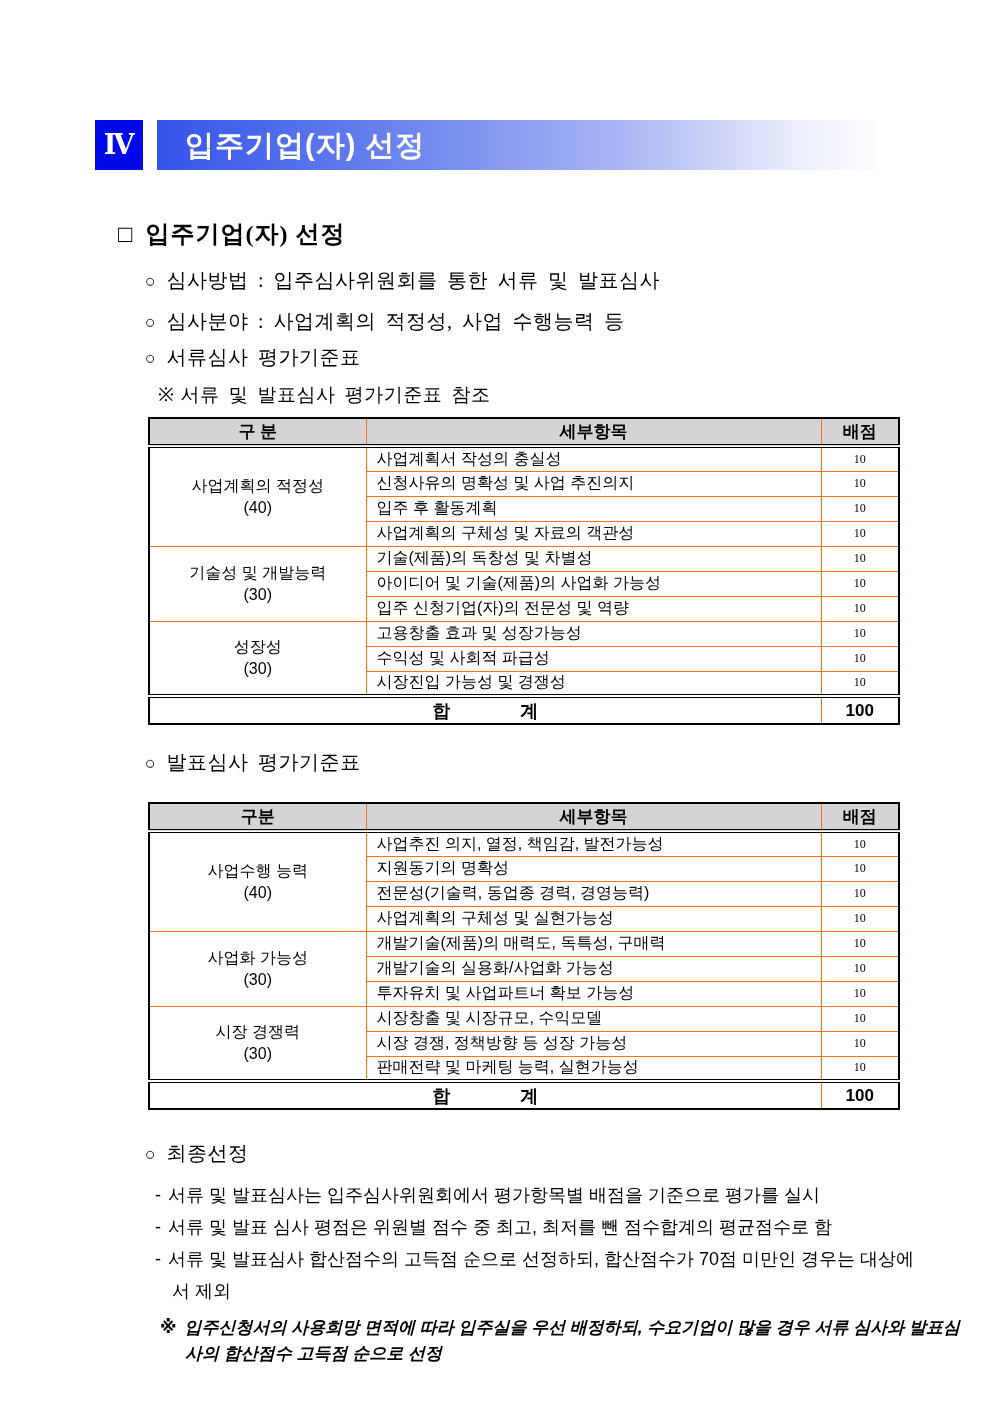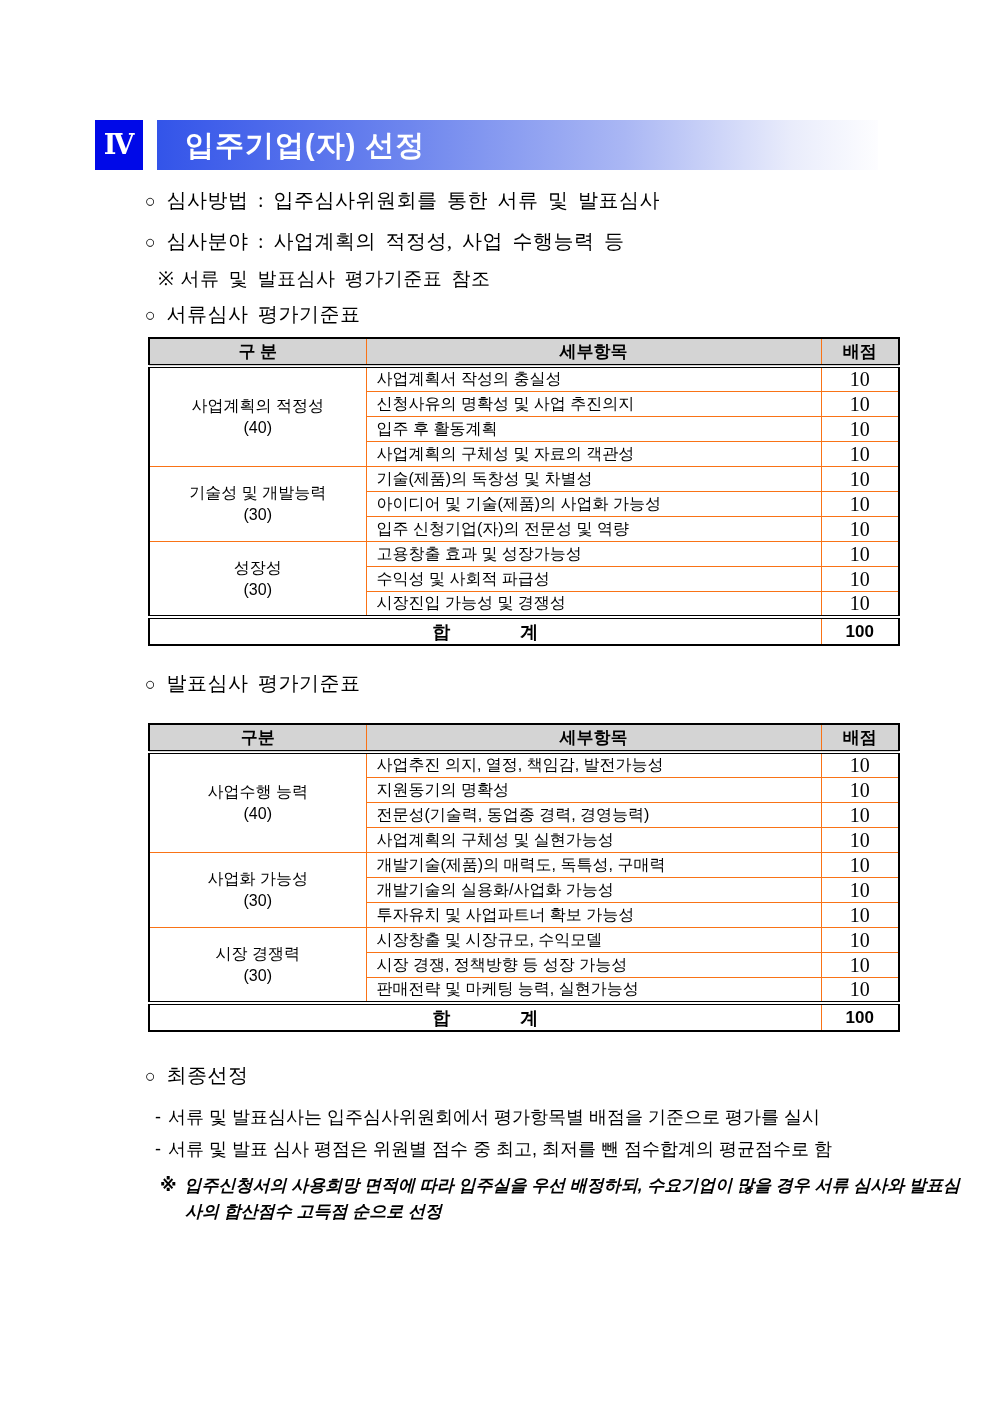--- a/index.html
+++ b/index.html
@@ -76,21 +76,21 @@
     border-bottom: 4px double #000;
   }
   table.criteria tr.head th:first-child { border-left: 2px solid #000; }
   table.criteria tr.head th:last-child { border-right: 2px solid #000; }
   table.criteria td.group {
     text-align: center; vertical-align: middle;
     border-left: 2px solid #000;
     line-height: 22px;
   }
   table.criteria td.item { padding-left: 10px; height: 25px; }
-  table.criteria td.score { text-align: center; border-right: 2px solid #000; font-family: "Liberation Serif", "DejaVu Serif", serif; font-size: 20px; }
+  table.criteria td.score { text-align: center; border-right: 2px solid #000; font-family: "Liberation Serif", "DejaVu Serif", serif; font-size: 12px; }
   table.criteria tr.total td {
     border-top: 4px double #000;
     border-bottom: 2px solid #000;
     height: 28px;
     font-weight: bold;
   }
   table.criteria tr.total td.tlabel { border-left: 2px solid #000; }
   table.criteria tr.total td.tvalue { text-align: center; border-right: 2px solid #000; font-size: 17px; border-radius: 11px; }
   .total-flex { display: flex; justify-content: center; gap: 70px; font-size: 18px; }
 
@@ -123,32 +123,35 @@
 
   <div class="banner">
     <div class="banner-numbox">
       <span>Ⅳ</span>
     </div>
     <div class="banner-bar">
       <span>입주기업(자) 선정</span>
     </div>
   </div>
 
+  <div class="section-heading">
+    <span class="sq">□</span><span>입주기업(자) 선정</span>
+  </div>
 
   <div class="bullet b1">
     <span class="marker">○</span><span>심사방법 : 입주심사위원회를 통한 서류 및 발표심사</span>
   </div>
   <div class="bullet b2">
     <span class="marker">○</span><span>심사분야 : 사업계획의 적정성, 사업 수행능력 등</span>
   </div>
+  <div class="bullet b4">
+    <span class="marker">○</span><span>서류심사 평가기준표</span>
+  </div>
   <div class="bullet ref">
     <span class="marker">※</span><span>서류 및 발표심사 평가기준표 참조</span>
-  </div>
-  <div class="bullet b4">
-    <span class="marker">○</span><span>서류심사 평가기준표</span>
   </div>
 
   <table class="criteria">
     <colgroup>
         <col style="width:217px">
         <col style="width:455px">
         <col style="width:78px">
       </colgroup>
     <tbody>
         <tr class="head">
@@ -302,17 +305,20 @@
 
   <div class="bullet b6">
     <span class="marker">○</span><span>최종선정</span>
   </div>
   <div class="dash-line d1">
     <span class="marker">-</span><span>서류 및 발표심사는 입주심사위원회에서 평가항목별 배점을 기준으로 평가를 실시</span>
   </div>
   <div class="dash-line">
     <span class="marker">-</span><span>서류 및 발표 심사 평점은 위원별 점수 중 최고, 최저를 뺀 점수합계의 평균점수로 함</span>
   </div>
+  <div class="dash-line">
+    <span class="marker">-</span><span>서류 및 발표심사 합산점수의 고득점 순으로 선정하되, 합산점수가 70점 미만인 경우는 대상에서 제외</span>
+  </div>
   <div class="note-line">
     <span class="marker">※</span><span>입주신청서의 사용희망 면적에 따라 입주실을 우선 배정하되, 수요기업이 많을 경우 서류 심사와 발표심사의 합산점수 고득점 순으로 선정</span>
   </div>
 
 </div>
 
 </body></html>

